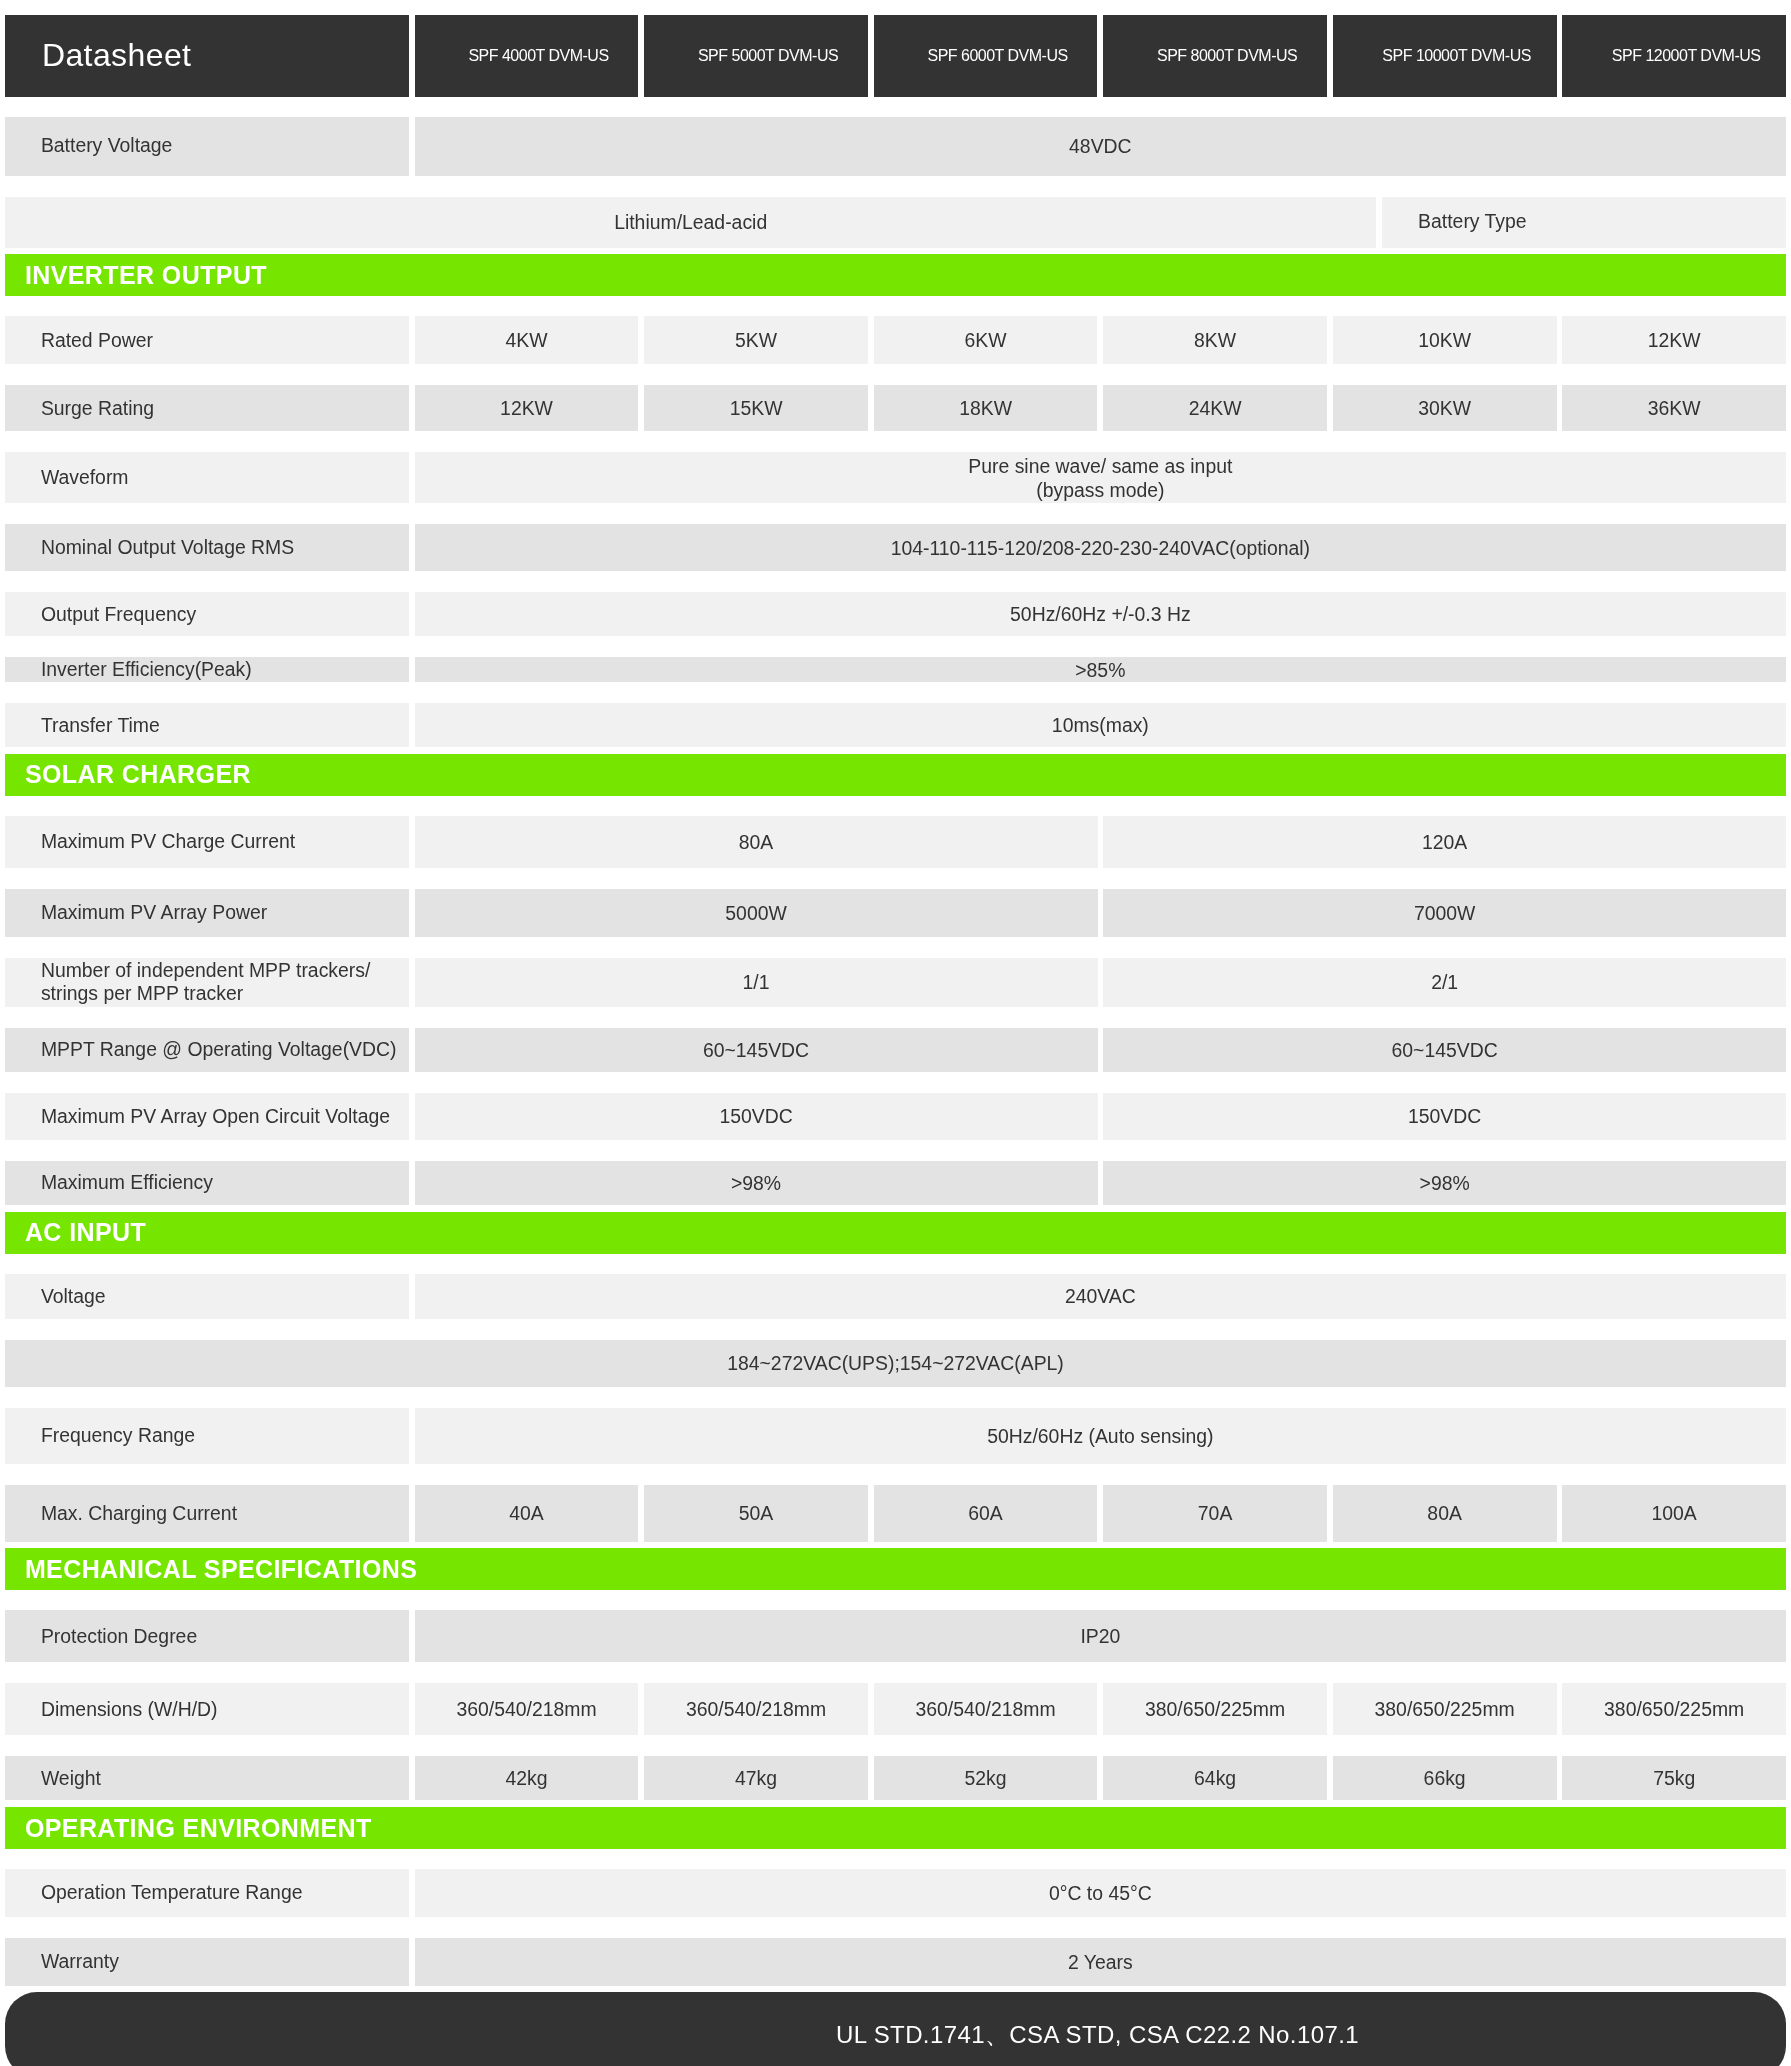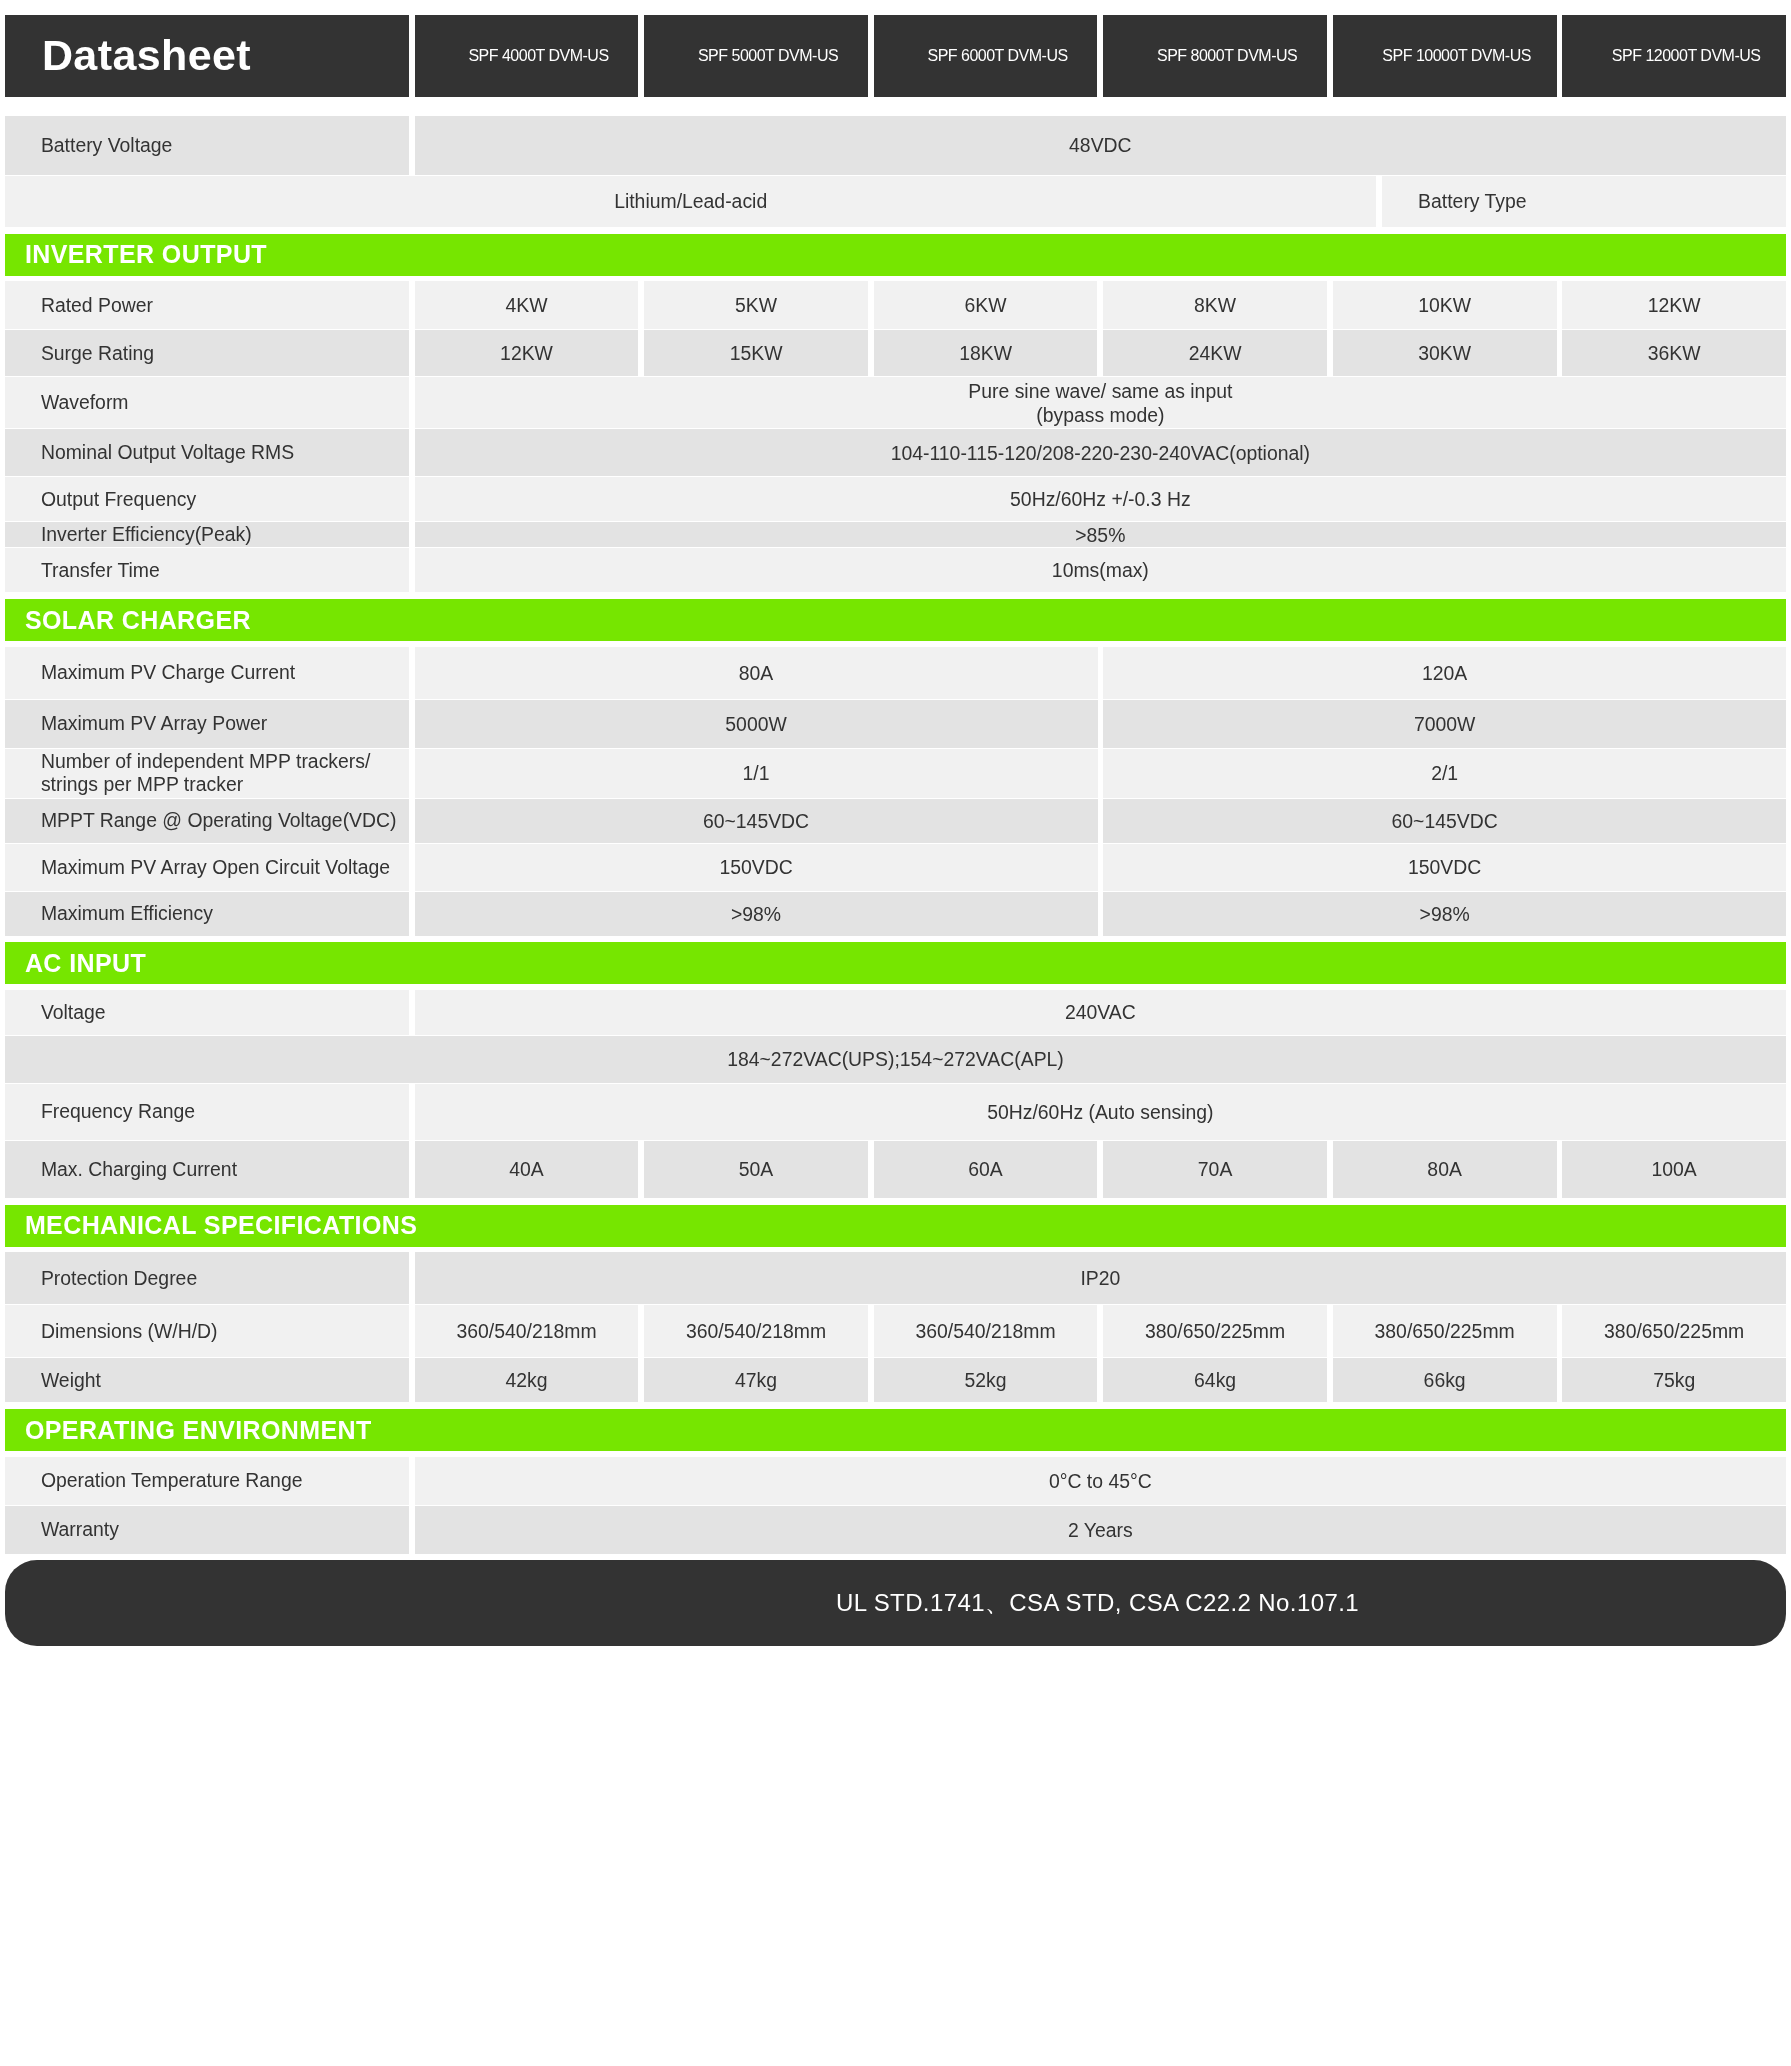--- a/index.html
+++ b/index.html
@@ -9,37 +9,37 @@
     font-family: "Liberation Sans", sans-serif; color: #333333;
     overflow: hidden; position: relative;
   }
   .table { padding: 14.6px 4.9px 0 4.9px; }
 
   
   .hdr { display: flex; gap: 5.7px; height: 82px; margin-bottom: 19.4px; }
   .hdr-title {
     flex: 0 0 404px; background: #333333; color: #ffffff;
     display: flex; align-items: center; padding-left: 37px;
-    font-size: 43px; font-weight: 700; letter-spacing: 0.4px;
+    font-size: 32px; font-weight: 400; letter-spacing: 0.4px;
   }
   .hdr-model {
     flex: 1; background: #333333; color: #ffffff;
     display: flex; align-items: center; justify-content: center;
     font-size: 16px; font-weight: 400; letter-spacing: -0.5px; text-align: center; padding-left: 24px;
   }
 
   
   .bar {
     height: 42px; background: #76e600; margin: 5.7px 0;
     display: flex; align-items: center; padding-left: 20px;
     color: #ffffff; font-size: 25px; font-weight: 700; letter-spacing: 0.4px;
   }
 
   
-  .row { display: flex; gap: 5.7px; border-bottom: 1.6px solid #ffffff; }
+  .row { display: flex; gap: 5.7px; border-bottom: 1.6px solid #ffffff; margin-top: 20px; }
   .row > .c { display: flex; align-items: center; }
   .row .label {
     flex: 0 0 404px; padding-left: 36px;
     font-size: 19.4px; line-height: 1.2; text-align: left;
   }
   .row .val {
     flex: 1; justify-content: center; text-align: center;
     font-size: 19.4px; line-height: 1.25;
   }
   .row.dark  > .c { background: #e3e3e3; }

